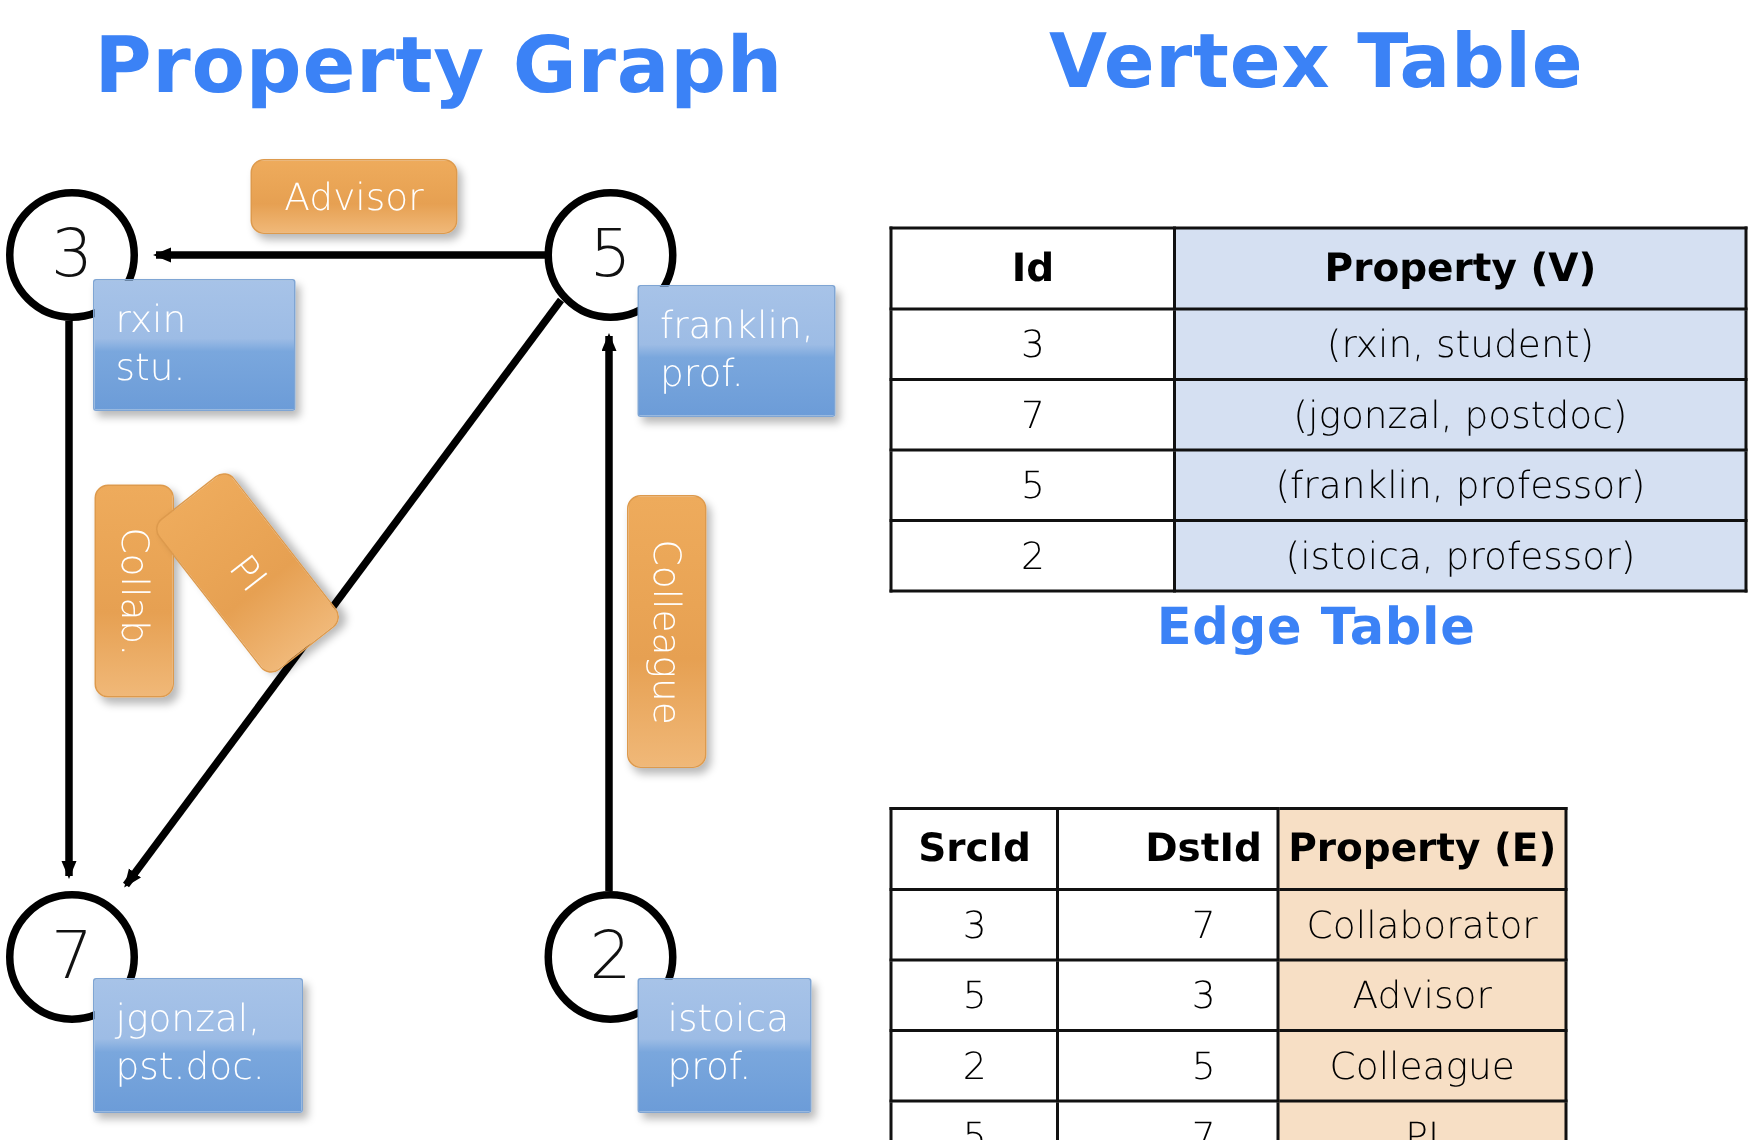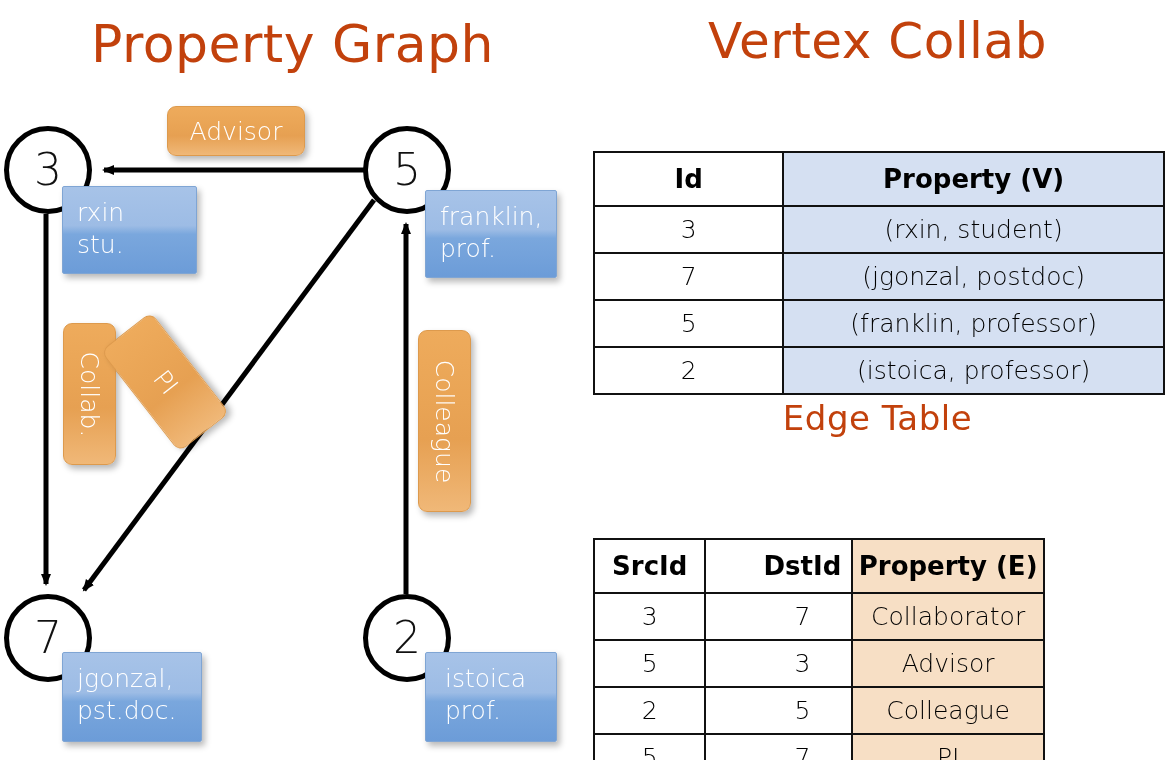--- a/index.html
+++ b/index.html
@@ -13,24 +13,24 @@
     position: relative;
     overflow: hidden;
     font-family: "Liberation Sans", sans-serif;
     color: #000;
   }
 
   
   .title {
     position: absolute;
     font-family: "DejaVu Sans", sans-serif;
-    font-weight: 400;
+    font-weight: 700;
     font-size: 50px;
     letter-spacing: 0.5px;
-    color: #c2410c;
+    color: #3b82f6;
     white-space: nowrap;
     text-align: center;
   }
   #title-property-graph { left: 0px;   top: 14px;  width: 585px; font-size: 52px;}
   #title-vertex-table   { left: 585px; top: 12px;  width: 585px; font-size: 50px;}
   #title-edge-table     { left: 585px; top: 398px; width: 585px; font-size: 34px;}
 
   
   #graph-panel {
     position: absolute;
@@ -79,21 +79,21 @@
     font-size: 25px;
     line-height: 1.28;
     padding: 10px 0 10px 14px;
     box-sizing: border-box;
     z-index: 7;
     white-space: pre-line;
   }
   #prop-rxin     { left: 62px;  top: 186px; width: 135px; height: 88px; }
   #prop-franklin { left: 425px; top: 190px; width: 132px; height: 88px; }
   #prop-jgonzal  { left: 62px;  top: 652px; width: 140px; height: 90px; }
-  #prop-istoica  { left: 425px; top: 652px; width: 132px; height: 90px; padding-left: 19px; }
+  #prop-istoica  { left: 425px; top: 652px; width: 116px; height: 90px; padding-left: 19px; }
 
   
   .edge-label {
     position: absolute;
     border-radius: 9px;
     background: linear-gradient(to bottom, #eeab5c 0%, #e9a455 40%, #e6a052 60%, #f0b878 100%);
     border: 1px solid #dd9a4d;
     box-shadow: 3px 4px 6px rgba(0,0,0,0.28);
     color: #ffffff;
     font-family: "DejaVu Sans", sans-serif;
@@ -150,21 +150,21 @@
   #edge-table { left: 593px; top: 490px; width: 452px; }
   #edge-table .col-src  { width: 158px; }
   #edge-table .col-dst  { width: 174px; padding-left: 47px; }
   #edge-table .col-prop { width: 240px; text-align: center; }
   #edge-table .prop-cell { background: #f7dfc5; }
 </style>
 </head>
 <body>
 
 <div class="title" id="title-property-graph">Property Graph</div>
-<div class="title" id="title-vertex-table">Vertex Collab</div>
+<div class="title" id="title-vertex-table">Vertex Table</div>
 <div class="title" id="title-edge-table">Edge Table</div>
 
 <div id="graph-panel">
 
   <svg id="graph-edges" viewBox="0 0 585 760">
     <defs>
       <marker id="ah" markerWidth="14" markerHeight="14" refX="10" refY="5" orient="auto" markerUnits="userSpaceOnUse">
         <path d="M0,0 L12,5 L0,10 z" fill="#000"></path>
       </marker>
     </defs>

